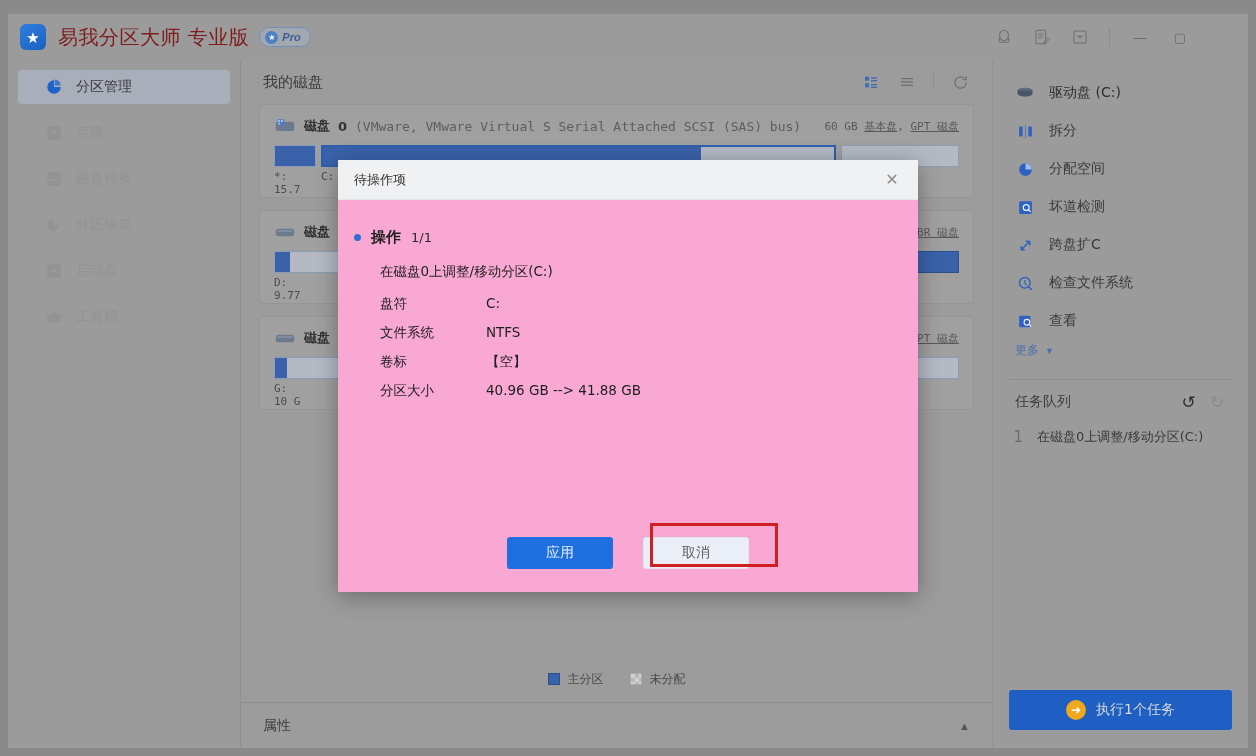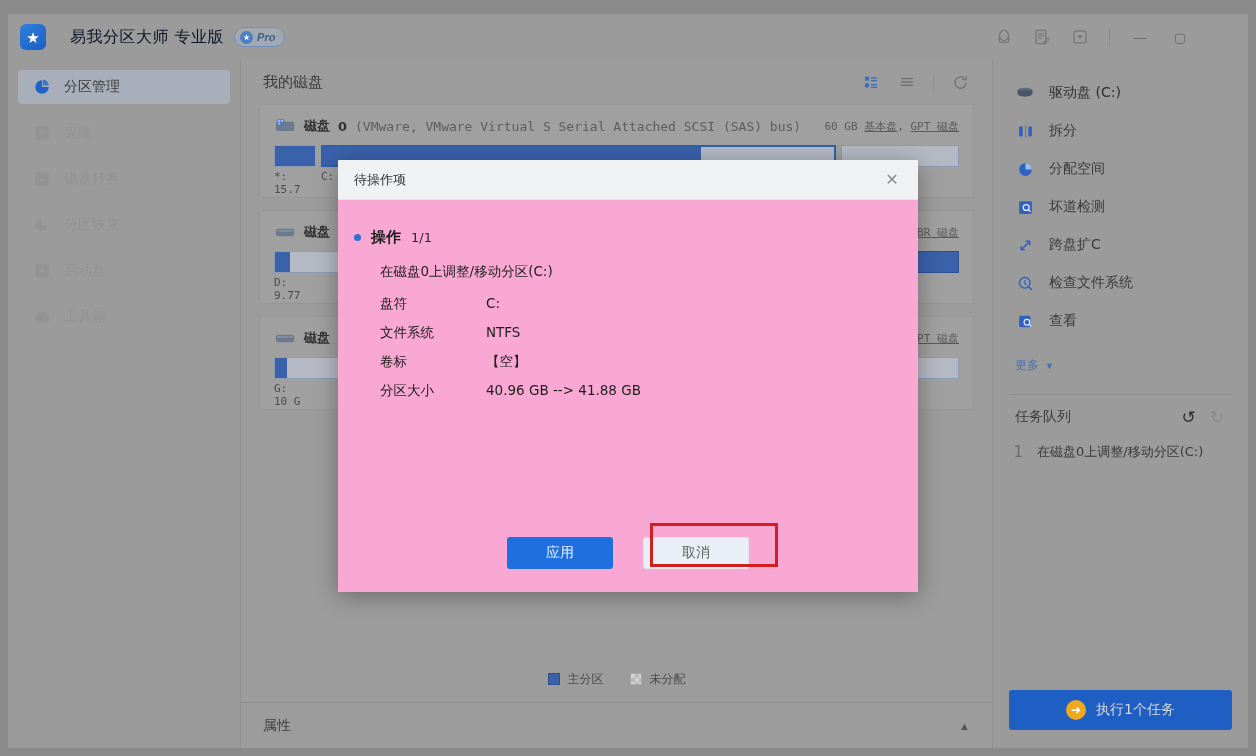--- a/index.html
+++ b/index.html
@@ -28,21 +28,21 @@
     position:relative;
   }
   .logo {
     width:26px; height:26px; border-radius:6px;
     background:linear-gradient(145deg,#2f7fe0,#1b5fc0);
     display:flex; align-items:center; justify-content:center;
     flex:0 0 26px;
   }
   .logo .star { color:#fff; font-size:15px; line-height:1; }
   .app-title {
-    margin-left:24px; font-size:16px; color:#0f172a; letter-spacing:.5px;
+    margin-left:12px; font-size:20px; color:#7f1d1d; letter-spacing:.5px;
     font-family:"DejaVu Sans",sans-serif;
   }
   .pro-badge {
     margin-left:10px; height:20px; padding:0 9px 0 5px;
     border:1px solid #6f90bc; border-radius:11px;
     display:flex; align-items:center; gap:4px;
     background:#a2a8b0;
   }
   .pro-badge .pstar {
     width:13px;height:13px;border-radius:50%;background:#4c7fc4;
@@ -59,21 +59,21 @@
   
   .body-row { flex:1; display:flex; min-height:0; }
   
   .sidebar {
     width:232px; flex:0 0 232px; background:#9b9b9b;
     padding-top:10px;
   }
   .side-item {
     height:34px; margin:0 10px 12px 10px;
     display:flex; align-items:center; gap:12px;
-    padding-left:14px; border-radius:4px;
+    padding-left:26px; border-radius:4px;
     font-size:14px; color:#8b8b8b;
     font-family:"DejaVu Sans",sans-serif;
   }
   .side-item.active { background:#a9aebb; color:#3b3b3b; }
   .side-item .sicon { width:20px;height:20px;display:flex;align-items:center;justify-content:center; }
   .side-item.active .sicon svg { fill:#1f62c8; }
   .side-item .sicon svg { fill:#8e8e8e; }
   .side-item.dim { opacity:.55; }
   
   .center {
@@ -128,21 +128,21 @@
     border-left:1px solid #919191;
     display:flex;flex-direction:column;
   }
   .rp-ops { padding:14px 0 6px 0; }
   .rp-item {
     height:38px; display:flex; align-items:center; gap:14px; padding-left:22px;
     font-size:14px; color:#3b3b3b; font-family:"DejaVu Sans",sans-serif;
   }
   .rp-item .ri { width:20px;height:20px;display:flex;align-items:center;justify-content:center; }
   .rp-item .ri svg { fill:#2f62c0; }
-  .rp-more { padding-left:22px;font-size:12px;color:#4a6fae;display:flex;align-items:center;gap:6px;margin-top:17px;}
+  .rp-more { padding-left:22px;font-size:12px;color:#4a6fae;display:flex;align-items:center;gap:6px;margin-top:2px;}
   .rp-divider { height:1px;background:#8d8d8d;margin:14px 16px 0 16px; }
   .queue-head {
     height:44px;display:flex;align-items:center;padding:0 24px 0 22px;
   }
   .queue-title { font-size:14px;color:#3c3c3c;font-family:"DejaVu Sans",sans-serif; }
   .queue-acts { margin-left:auto;display:flex;gap:14px;align-items:center; }
   .qact { font-size:17px;color:#2e2e2e; }
   .qact.dim { color:#8a8a8a; }
   .queue-list { flex:1; min-height:0; padding:4px 14px 0 18px; }
   .qrow { display:flex; gap:12px; }

